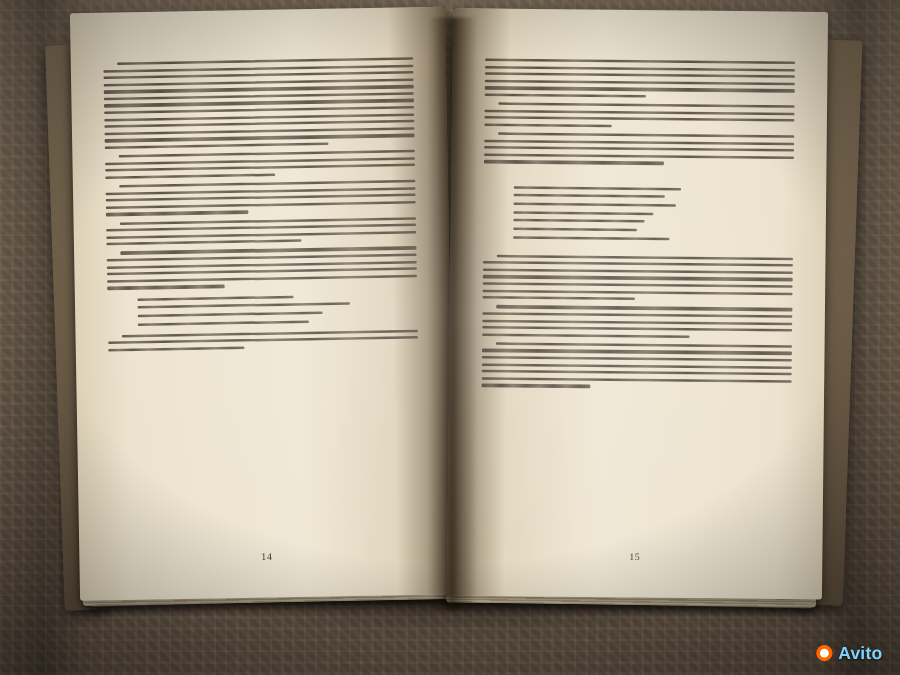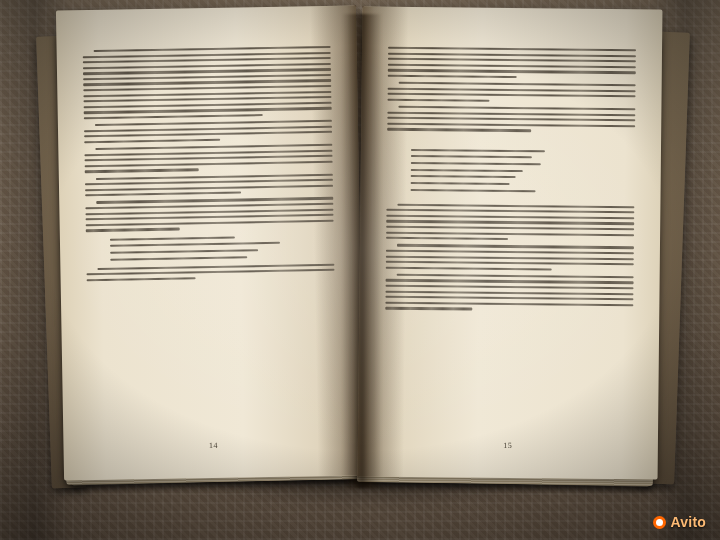--- a/index.html
+++ b/index.html
@@ -215,21 +215,21 @@
   }
   #watermark .wm-mark::after {
     content: "";
     position: absolute;
     left: 3px; top: 3px;
     width: 7px; height: 7px;
     border-radius: 50%;
     background: #fff;
   }
   #watermark .wm-text {
-    color: #fdba74;
+    color: #7dd3fc;
     font-family: "Liberation Sans", sans-serif;
     font-size: 14px;
     font-weight: bold;
     letter-spacing: 0.2px;
     text-shadow: 0 1px 2px rgba(0,0,0,0.8);
   }
 </style>
 </head>
 <body>
 

